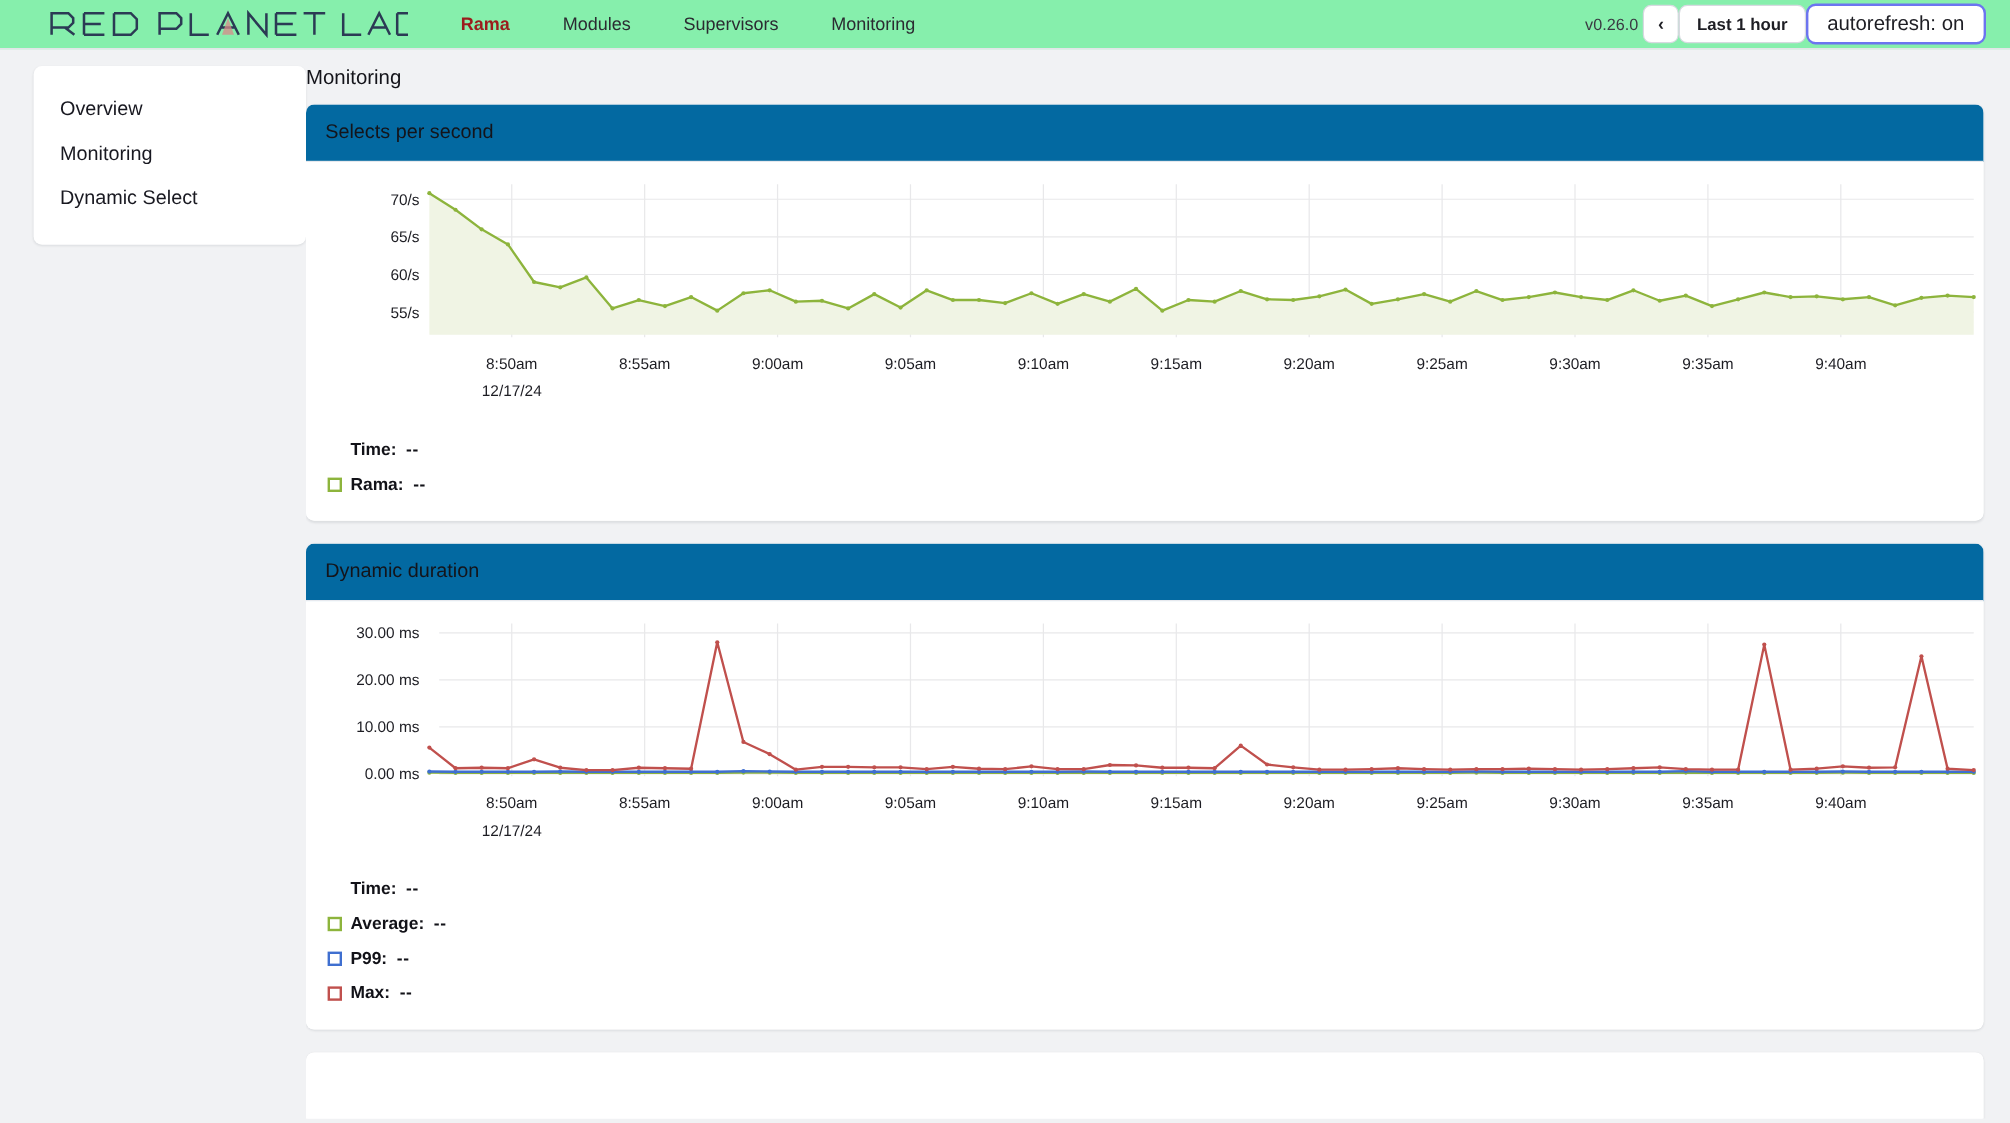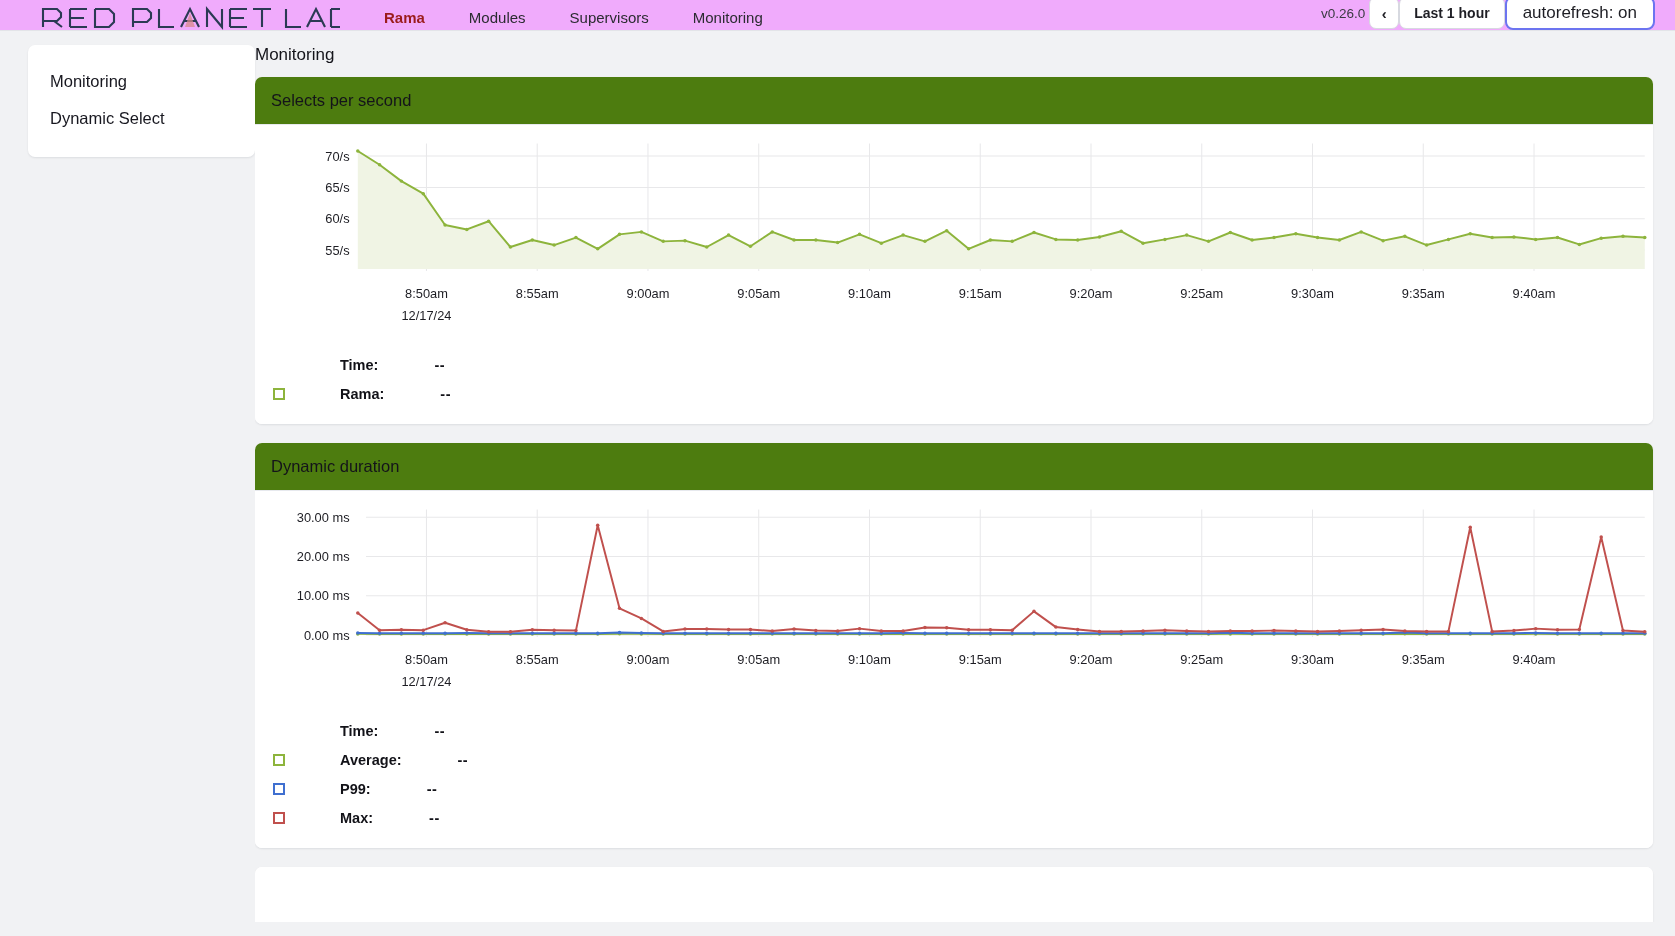--- a/index.html
+++ b/index.html
@@ -7,25 +7,25 @@
     margin: 0; padding: 0;
     width: 1675px; height: 936px;
     background: #f1f2f4;
     font-family: "Liberation Sans", sans-serif;
     color: #1b1b1f;
     overflow: hidden;
   }
 
   
   .navbar {
-    height: 31px;
-    background: #f0abfc;
+    height: 41px;
+    background: #86efac;
     border-bottom: 1px solid #e3e4e8;
     display: flex;
-    align-items: flex-end;
+    align-items: center;
     padding: 0 20px 0 40px;
     position: relative;
     z-index: 5;
   }
   .brand {
     display: flex;
     align-items: center;
     margin-right: 22px;
     user-select: none;
   }
@@ -97,39 +97,38 @@
   }
 
   .card {
     background: #ffffff;
     border-radius: 7px;
     box-shadow: 0 1px 2px rgba(16,18,30,.09);
     margin-bottom: 19px;
     overflow: hidden;
   }
   .card-head {
-    background: #4d7c0f;
+    background: #0369a1;
     border-bottom: 1px solid #e7e9ee;
     padding: 14px 16px;
     font-size: 16.5px;
     color: #14141a;
   }
   .card-body { background: #fff; padding: 0; }
 
   .chart-wrap { position: relative; width: 100%; }
   .chart-svg { display: block; width: 100%; }
 
   .legend { padding: 4px 0 16px 18px; }
   .legend-row {
     display: flex;
     align-items: center;
     font-size: 14.5px;
     height: 29px;
     color: #121218;
-    gap: 48px;
   }
   .swatch {
     width: 12px; height: 12px;
     border: 2px solid #999;
     background: #fff;
     margin-right: 7px;
     flex: 0 0 12px;
   }
   .swatch.spacer { border-color: transparent; background: transparent; }
   .legend-label { font-weight: bold; }
@@ -187,20 +186,21 @@
     <div class="pill arrow">‹</div>
     <div class="pill">Last 1 hour</div>
     <div class="pill accent">autorefresh: on</div>
   </div>
 </div>
 
 <div class="page">
 
   <div class="sidebar-col">
     <div class="sidebar">
+      <div class="side-item">Overview</div>
       <div class="side-item">Monitoring</div>
       <div class="side-item">Dynamic Select</div>
     </div>
   </div>
 
   <div class="content">
     <div class="page-title">Monitoring</div>
 
     <div class="card">
       <div class="card-head">Selects per second</div>

